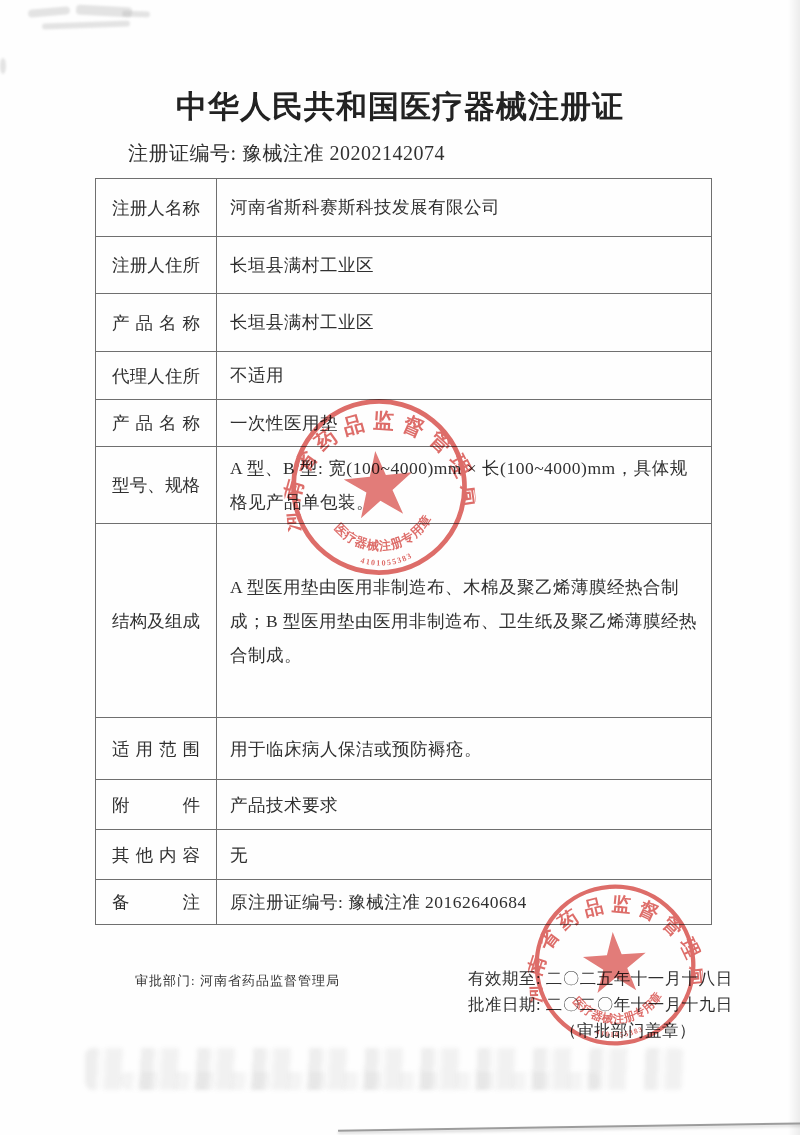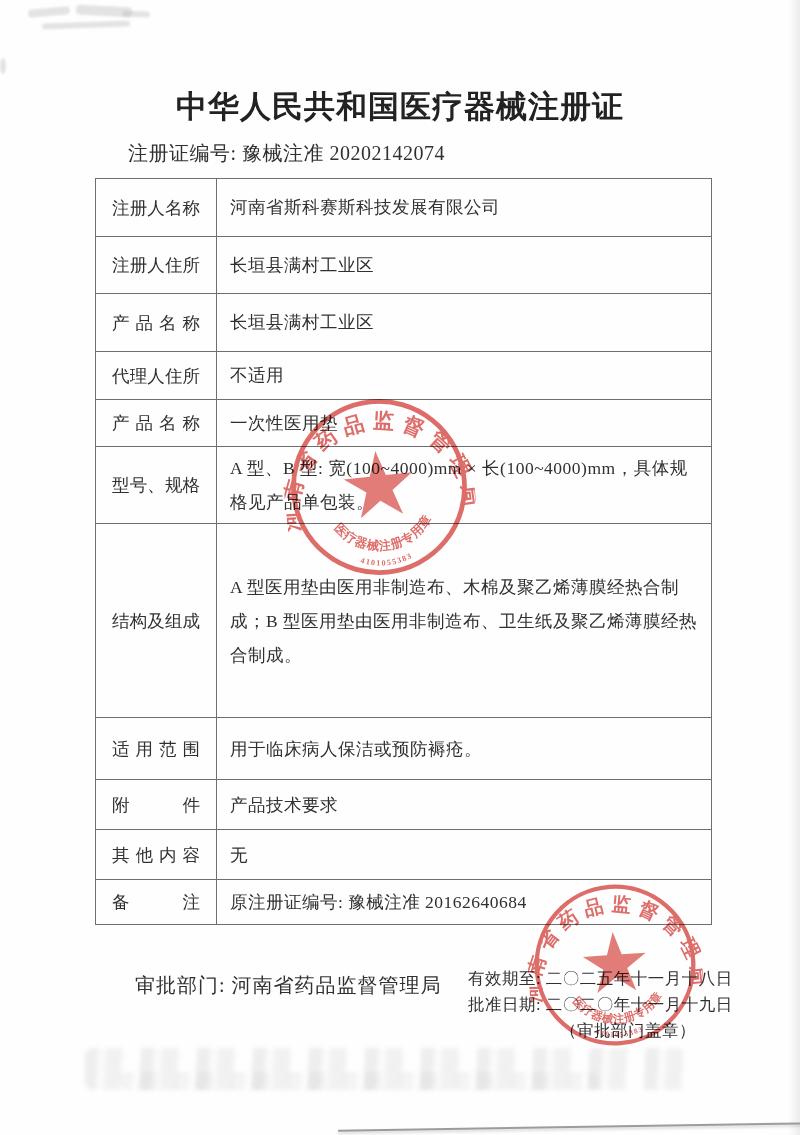--- a/index.html
+++ b/index.html
@@ -19,21 +19,21 @@
     border-collapse:collapse;table-layout:fixed;
   }
   table.cert td{border:1px solid #6f6f6f;font-size:17.5px;vertical-align:middle;}
   td.lbl-cell{width:104px;text-align:center;padding:0 8px;}
   .lbl{display:inline-block;width:88px;text-align:justify;text-align-last:justify;}
   td.val-cell{padding:4px 10px 4px 13px;line-height:1.95;letter-spacing:.5px;}
   tr.r1{height:58px;} tr.r2{height:57px;} tr.r3{height:58px;} tr.r4{height:51px;}
   tr.r5{height:48px;} tr.r6{height:47px;} tr.r7{height:65px;} tr.r8{height:194px;}
   tr.r9{height:62px;} tr.r10{height:50px;} tr.r11{height:50px;} tr.r12{height:45px;}
   
-  .dept{position:absolute;left:135px;top:972px;font-size:20px;letter-spacing:1px;}
+  .dept{position:absolute;left:135px;top:972px;font-size:13px;letter-spacing:1px;}
   .dates{position:absolute;left:468px;top:966px;font-size:16.5px;line-height:26px;letter-spacing:.5px;}
   .stamp-note{padding-left:92px;}
   
   .seal{position:absolute;mix-blend-mode:multiply;opacity:.85;}
   .seal-mid{left:284px;top:392px;width:190px;height:190px;transform:rotate(-6deg);}
   .seal-bot{left:528px;top:878px;width:174px;height:174px;transform:rotate(-4deg);}
   .seal text{font-family:"Liberation Serif","DejaVu Serif",serif;font-weight:700;}
   
   .smudge{position:absolute;background:#b9b9b9;opacity:.38;border-radius:4px;filter:blur(1px);}
   .sm1{left:28px;top:8px;width:42px;height:8px;transform:rotate(-5deg);}

